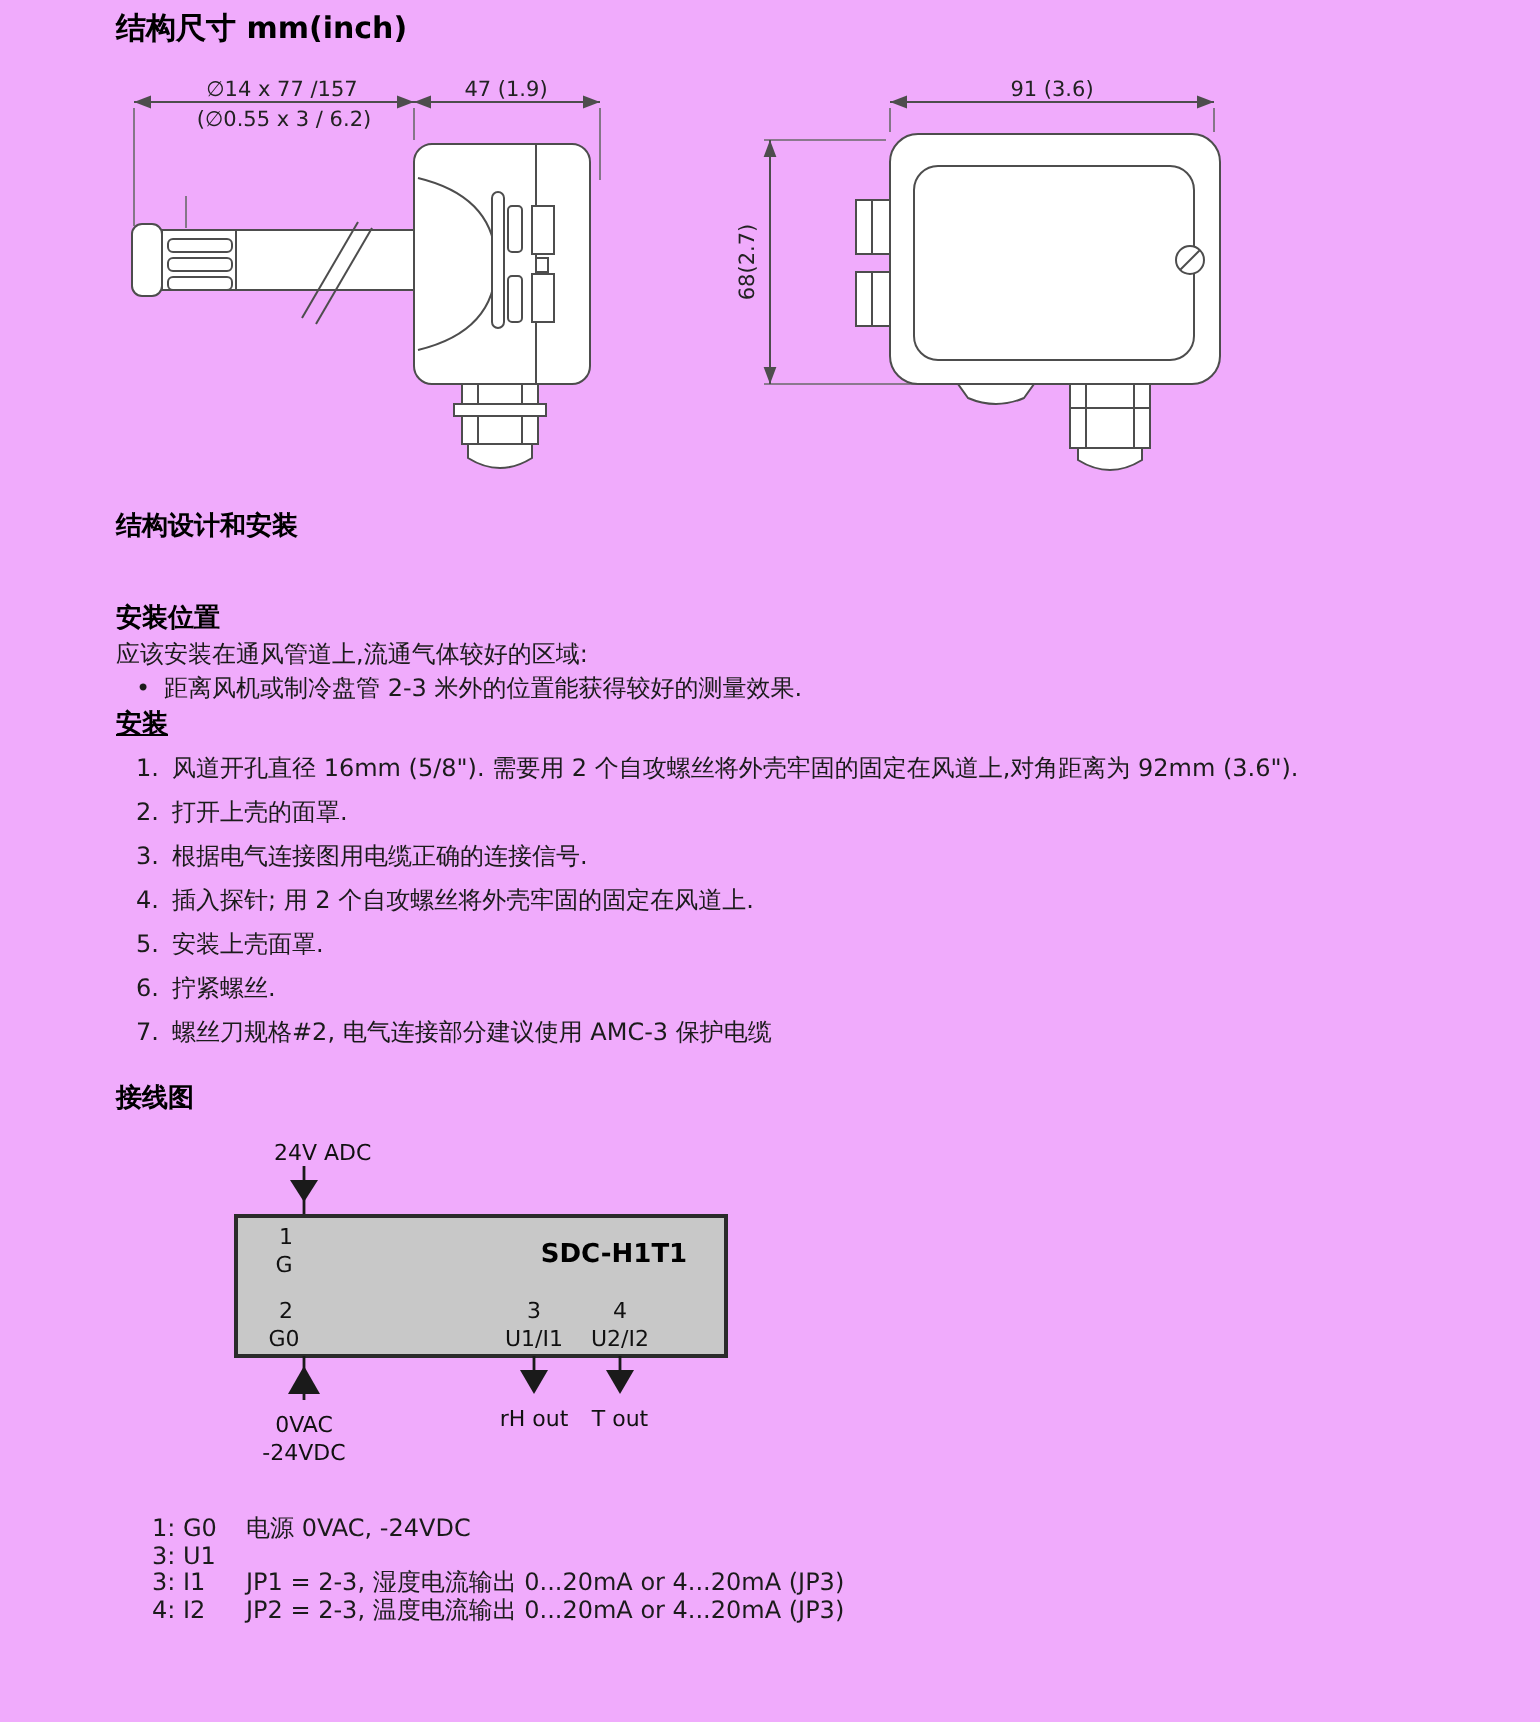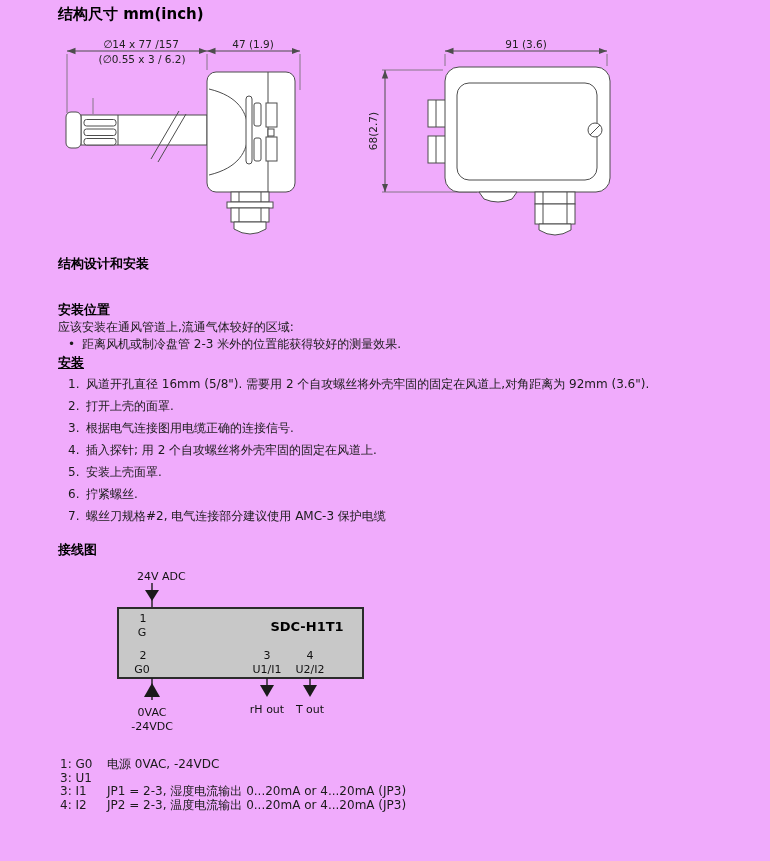--- a/index.html
+++ b/index.html
@@ -38,21 +38,21 @@
     display:flex;align-items:flex-start;
     font-size:12px;line-height:19px;
     margin-bottom:3px;
   }
   .step-num{width:20px;flex:0 0 20px;text-align:left;padding-left:10px;box-sizing:border-box;}
   .step-text{flex:1;padding-left:8px;padding-right:22px;}
   .legend{
     position:absolute;left:60px;top:758px;
   }
   .legend-row{
-    display:flex;font-size:12px;line-height:13.6px;
+    display:flex;font-size:12px;line-height:13.6px;margin-left:16px;
   }
   .legend-label{width:47px;flex:0 0 47px;}
   .legend-desc{white-space:nowrap;}
   svg{position:absolute;left:0;}
   svg .ln{stroke:#4d4d4d;stroke-width:1;fill:none;}
   svg .fw{stroke:#4d4d4d;stroke-width:1;fill:#fff;}
   svg .dim{stroke:#4d4d4d;stroke-width:1;fill:none;}
   svg .ext{stroke:#6a6a6a;stroke-width:0.8;fill:none;}
   svg .dimtext{font-family:"DejaVu Sans","Liberation Sans",sans-serif;font-size:10.5px;fill:#222;}
   svg .wiretext{font-family:"DejaVu Sans","Liberation Sans",sans-serif;font-size:11px;fill:#111;}

